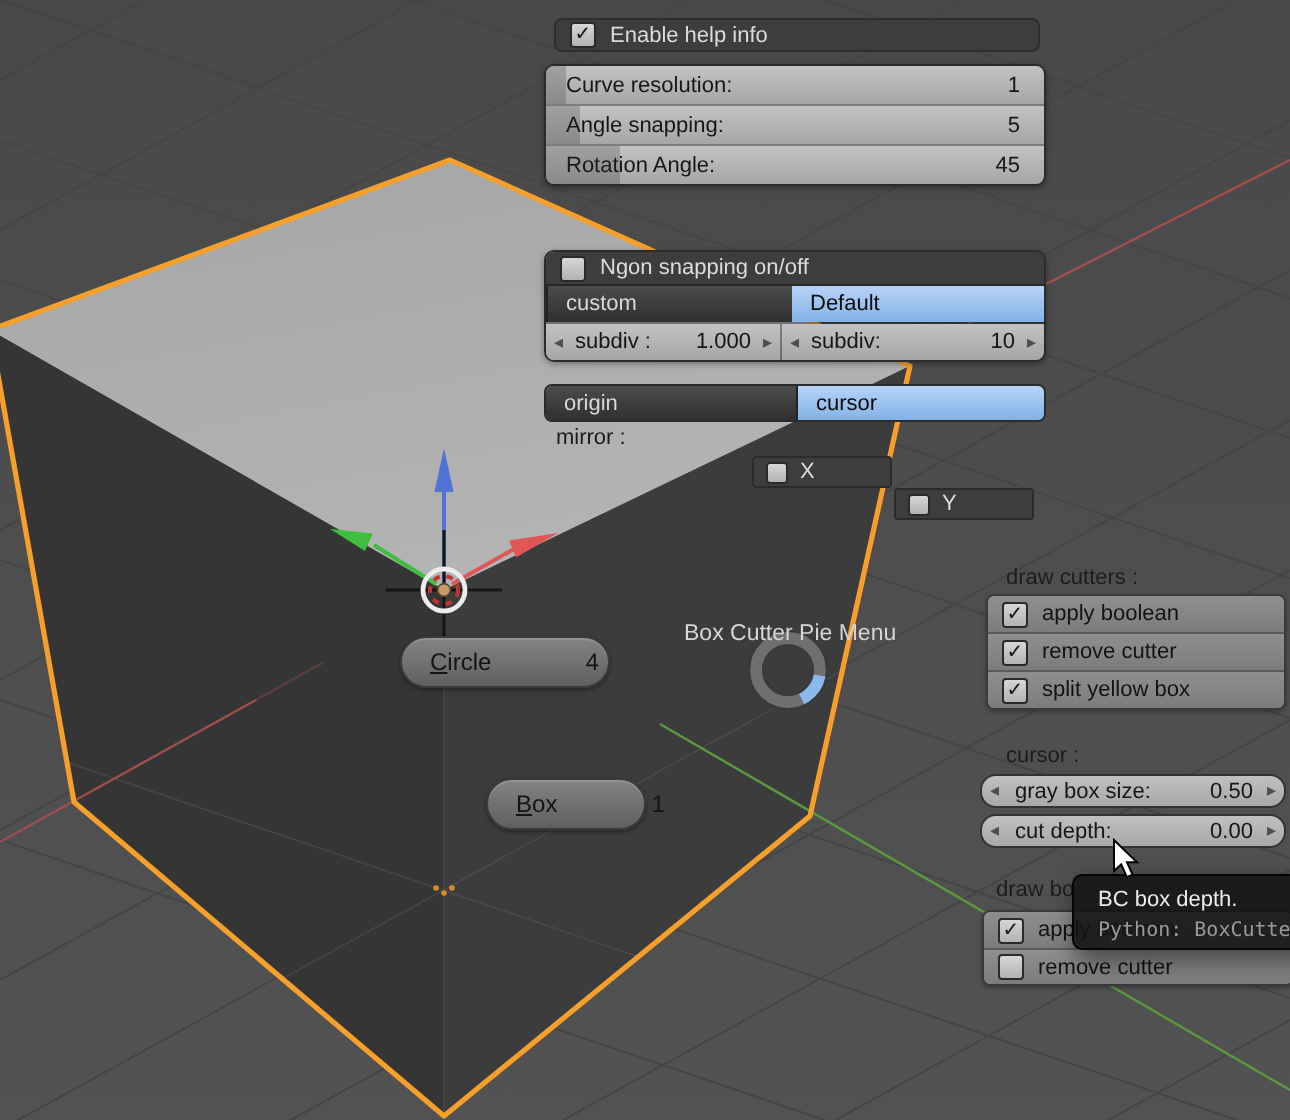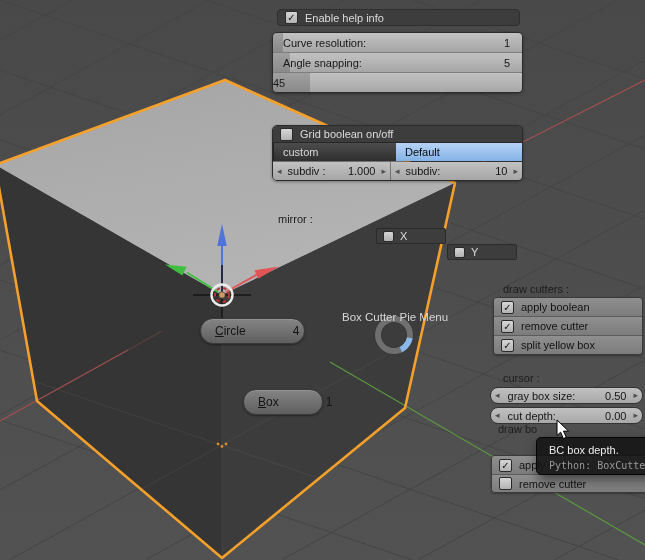--- a/index.html
+++ b/index.html
@@ -156,28 +156,29 @@
       <span class="lbl">Curve resolution:</span>
       <span class="val">1</span>
     </div>
     <div class="row row-light sep" style="height:19px;gap:19px;">
       <span class="fill" style="width:7%;"></span>
       <span class="lbl">Angle snapping:</span>
       <span class="val">5</span>
     </div>
     <div class="row row-light" style="height:19px;">
       <span class="fill" style="width:15%;"></span>
+      <span class="lbl">Rotation Angle:</span>
       <span class="val">45</span>
     </div>
   </div>
 
   <div class="abs panel" style="left:272px;top:125px;width:249px;">
     <div class="row row-dark sep" style="height:16px;">
       <span class="cb"></span>
-      <span>Grid boolean on/off</span>
+      <span>Ngon snapping on/off</span>
     </div>
     <div style="display:flex;height:18px;border-bottom:1px solid rgba(0,0,0,.35);">
       <div class="tab tab-darker" style="flex:1;border-left:1px solid #222;">
         <span>custom</span>
       </div>
       <div class="tab tab-blue" style="width:117px;">
         <span>Default</span>
       </div>
     </div>
     <div style="display:flex;height:18px;">
@@ -189,20 +190,28 @@
       </div>
       <div class="row row-light" style="flex:1;border-left:1px solid rgba(0,0,0,.35);">
         <span class="arr">◂</span>
         <span class="lbl" style="padding-left:2px;">subdiv:</span>
         <span class="val" style="padding-right:2px;">10</span>
         <span class="arr">▸</span>
       </div>
     </div>
   </div>
 
+  <div class="abs" style="left:272px;top:192px;width:249px;display:flex;height:17px;border:1px solid #2b2b2b;border-radius:4px;overflow:hidden;box-sizing:content-box;z-index:3;">
+    <div class="tab tab-darker" style="width:116px;">
+      <span>origin</span>
+    </div>
+    <div class="tab tab-blue" style="flex:1;border-left:1px solid #222;">
+      <span>cursor</span>
+    </div>
+  </div>
   <div class="vplabel" style="left:278px;top:213px;">mirror :</div>
   <div class="abs row row-dark" style="left:376px;top:211px;width:70px;height:16px;border:1px solid #2b2b2b;border-radius:2px;box-sizing:border-box;z-index:3;">
     <span class="cb" style="width:9px;height:9px;line-height:9px;margin:0 6px;"></span>
     <span>X</span>
   </div>
   <div class="abs row row-dark" style="left:447px;top:211px;width:70px;height:16px;border:1px solid #2b2b2b;border-radius:2px;box-sizing:border-box;z-index:3;">
     <span class="cb" style="width:9px;height:9px;line-height:9px;margin:0 6px;"></span>
     <span>Y</span>
   </div>
 
@@ -239,21 +248,21 @@
     <span class="val" style="padding-right:3px;">0.50</span>
     <span class="arr">▸</span>
   </div>
   <div class="abs slider-pill" style="left:490px;top:407px;width:153px;height:17px;">
     <span class="arr">◂</span>
     <span class="lbl">cut depth:</span>
     <span class="val" style="padding-right:3px;">0.00</span>
     <span class="arr">▸</span>
   </div>
 
-  <div class="vplabel" style="left:498px;top:423px;">draw bo</div>
+  <div class="vplabel" style="left:498px;top:439px;">draw bo</div>
   <div class="abs opt-group" style="left:491px;top:455px;width:154px;z-index:5;">
     <div class="row row-mid sep" style="height:18px;">
       <span class="cb">✓</span>
       <span>apply boolean</span>
     </div>
     <div class="row row-mid" style="height:17px;">
       <span class="cb"></span>
       <span>remove cutter</span>
     </div>
   </div>

